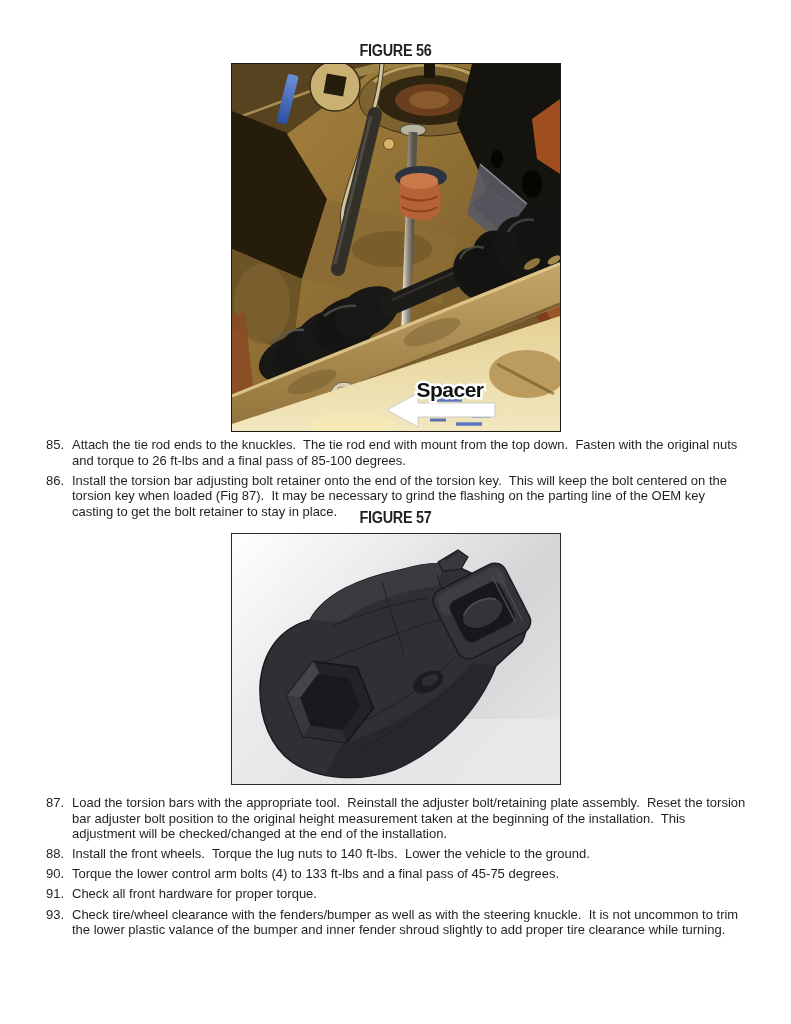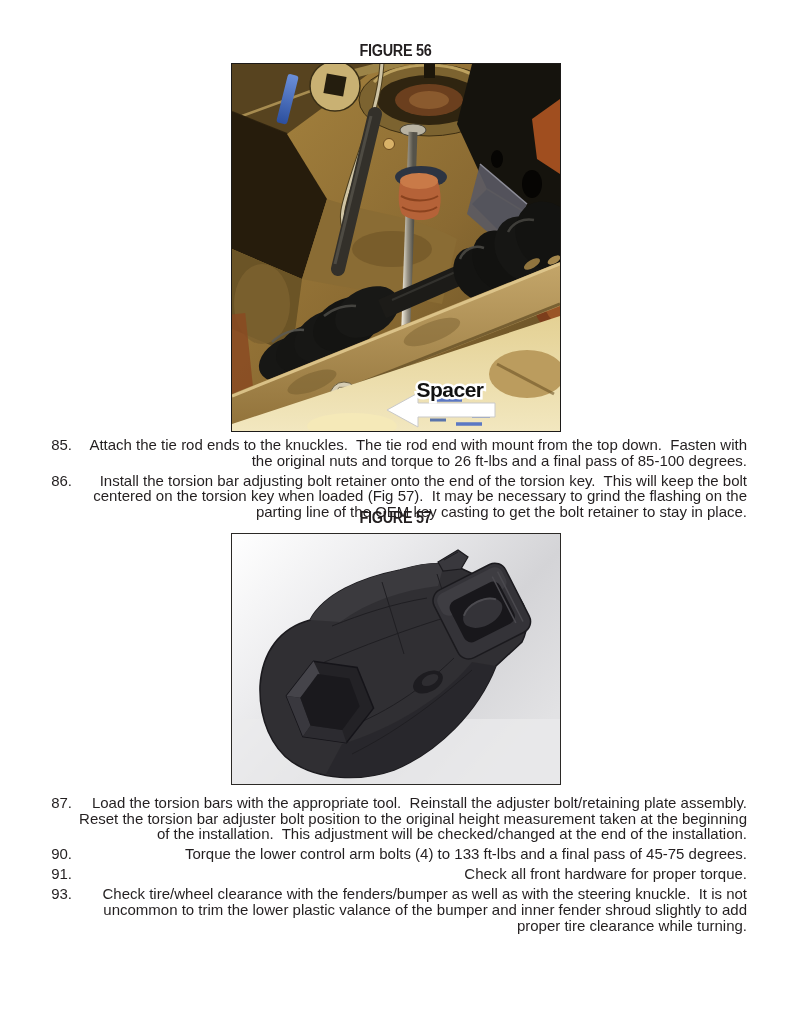--- a/index.html
+++ b/index.html
@@ -10,21 +10,21 @@
   .fig-title{
     position:absolute;left:0;width:791px;text-align:center;margin:0;
     font-size:16px;font-weight:bold;letter-spacing:-0.3px;color:#231f20;
     transform:scaleX(0.9);
   }
   #fig56-title{top:42px;}
   #fig57-title{top:509px;}
   .fig-frame{position:absolute;left:231px;border:1px solid #1c1a18;line-height:0;background:#ef4444;}
   #fig56-frame{top:63px;width:328px;height:367px;}
   #fig57-frame{top:533px;width:328px;height:250px;border-color:#2b2926;}
-  .steps{position:absolute;left:46px;width:701px;font-size:15px;line-height:15.6px;text-align:right;}
+  .steps{position:absolute;left:46px;width:701px;font-size:13px;line-height:15.6px;}
   #steps-1{top:437px;}
   #steps-2{top:795px;}
   .step{display:flex;margin-bottom:4.5px;}
   .step-num{flex:0 0 26px;}
   .step-text{flex:1;white-space:pre-wrap;}
   .footer{
     position:absolute;top:978px;right:46px;font-size:10.5px;color:#b1b3b6;
   }
   .footer .pageno{font-weight:bold;color:#55575a;}
   svg{display:block;}
@@ -169,21 +169,21 @@
     </svg>
   </div>
 
   <div class="steps" id="steps-1">
     <div class="step">
       <span class="step-num">85.</span>
       <span class="step-text">Attach the tie rod ends to the knuckles.  The tie rod end with mount from the top down.  Fasten with the original nuts and torque to 26 ft-lbs and a final pass of 85-100 degrees.</span>
     </div>
     <div class="step">
       <span class="step-num">86.</span>
-      <span class="step-text">Install the torsion bar adjusting bolt retainer onto the end of the torsion key.  This will keep the bolt centered on the torsion key when loaded (Fig 57).  It may be necessary to grind the flashing on the parting line of the OEM key casting to get the bolt retainer to stay in place.</span>
+      <span class="step-text">Install the torsion bar adjusting bolt retainer onto the end of the torsion key.  This will keep the bolt centered on the torsion key when loaded (Fig 87).  It may be necessary to grind the flashing on the parting line of the OEM key casting to get the bolt retainer to stay in place.</span>
     </div>
   </div>
 
   <h2 class="fig-title" id="fig57-title">FIGURE 57</h2>
 
   <div class="fig-frame" id="fig57-frame">
     <svg width="328" height="250" viewBox="0 0 328 250">
       <defs>
         <linearGradient id="gBg57" x1="0" y1="0" x2="1" y2="0.7">
           <stop offset="0" stop-color="#ffffff"></stop>
@@ -236,20 +236,24 @@
       </g>
     </svg>
   </div>
 
   <div class="steps" id="steps-2">
     <div class="step">
       <span class="step-num">87.</span>
       <span class="step-text">Load the torsion bars with the appropriate tool.  Reinstall the adjuster bolt/retaining plate assembly.  Reset the torsion bar adjuster bolt position to the original height measurement taken at the beginning of the installation.  This adjustment will be checked/changed at the end of the installation.</span>
     </div>
     <div class="step">
+      <span class="step-num">88.</span>
+      <span class="step-text">Install the front wheels.  Torque the lug nuts to 140 ft-lbs.  Lower the vehicle to the ground.</span>
+    </div>
+    <div class="step">
       <span class="step-num">90.</span>
       <span class="step-text">Torque the lower control arm bolts (4) to 133 ft-lbs and a final pass of 45-75 degrees.</span>
     </div>
     <div class="step">
       <span class="step-num">91.</span>
       <span class="step-text">Check all front hardware for proper torque.</span>
     </div>
     <div class="step">
       <span class="step-num">93.</span>
       <span class="step-text">Check tire/wheel clearance with the fenders/bumper as well as with the steering knuckle.  It is not uncommon to trim the lower plastic valance of the bumper and inner fender shroud slightly to add proper tire clearance while turning.</span>

